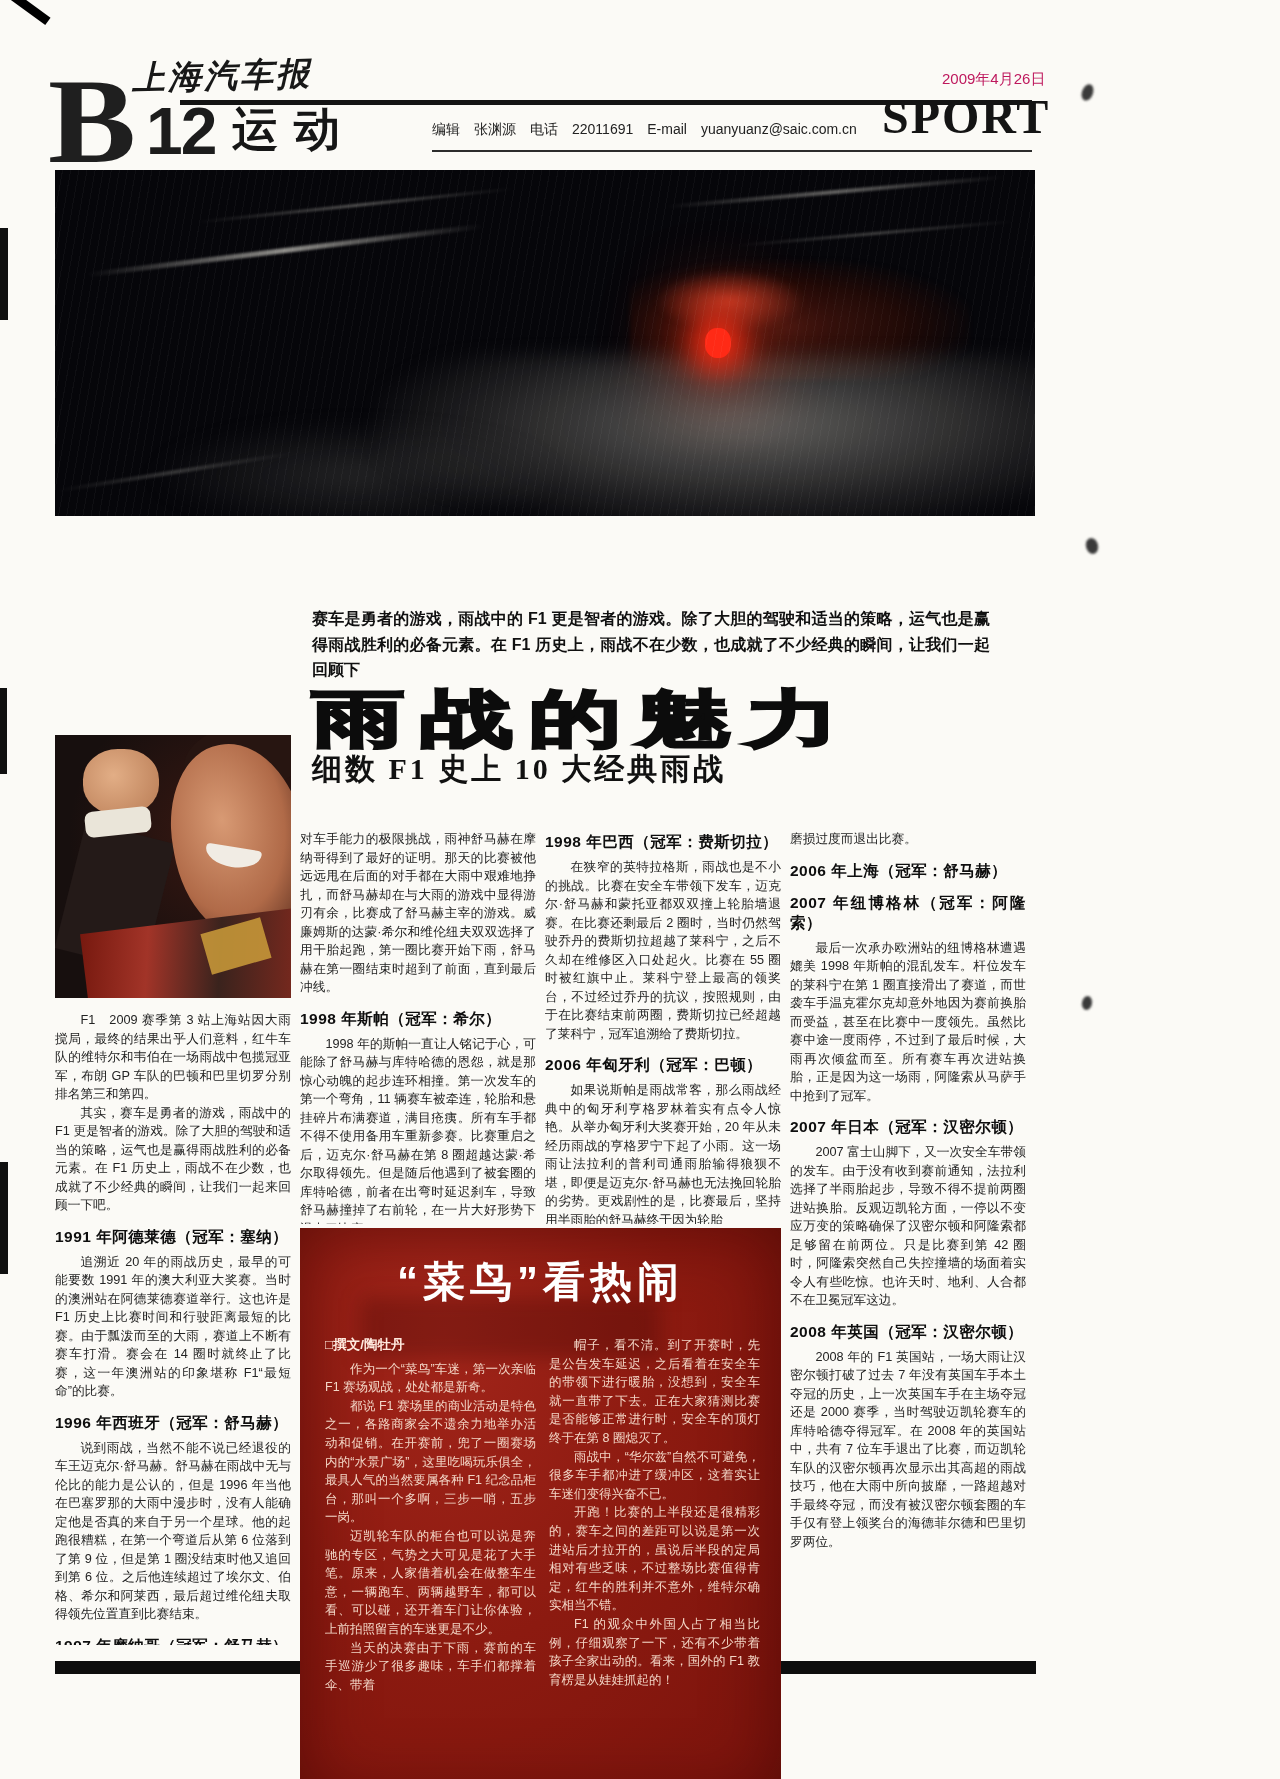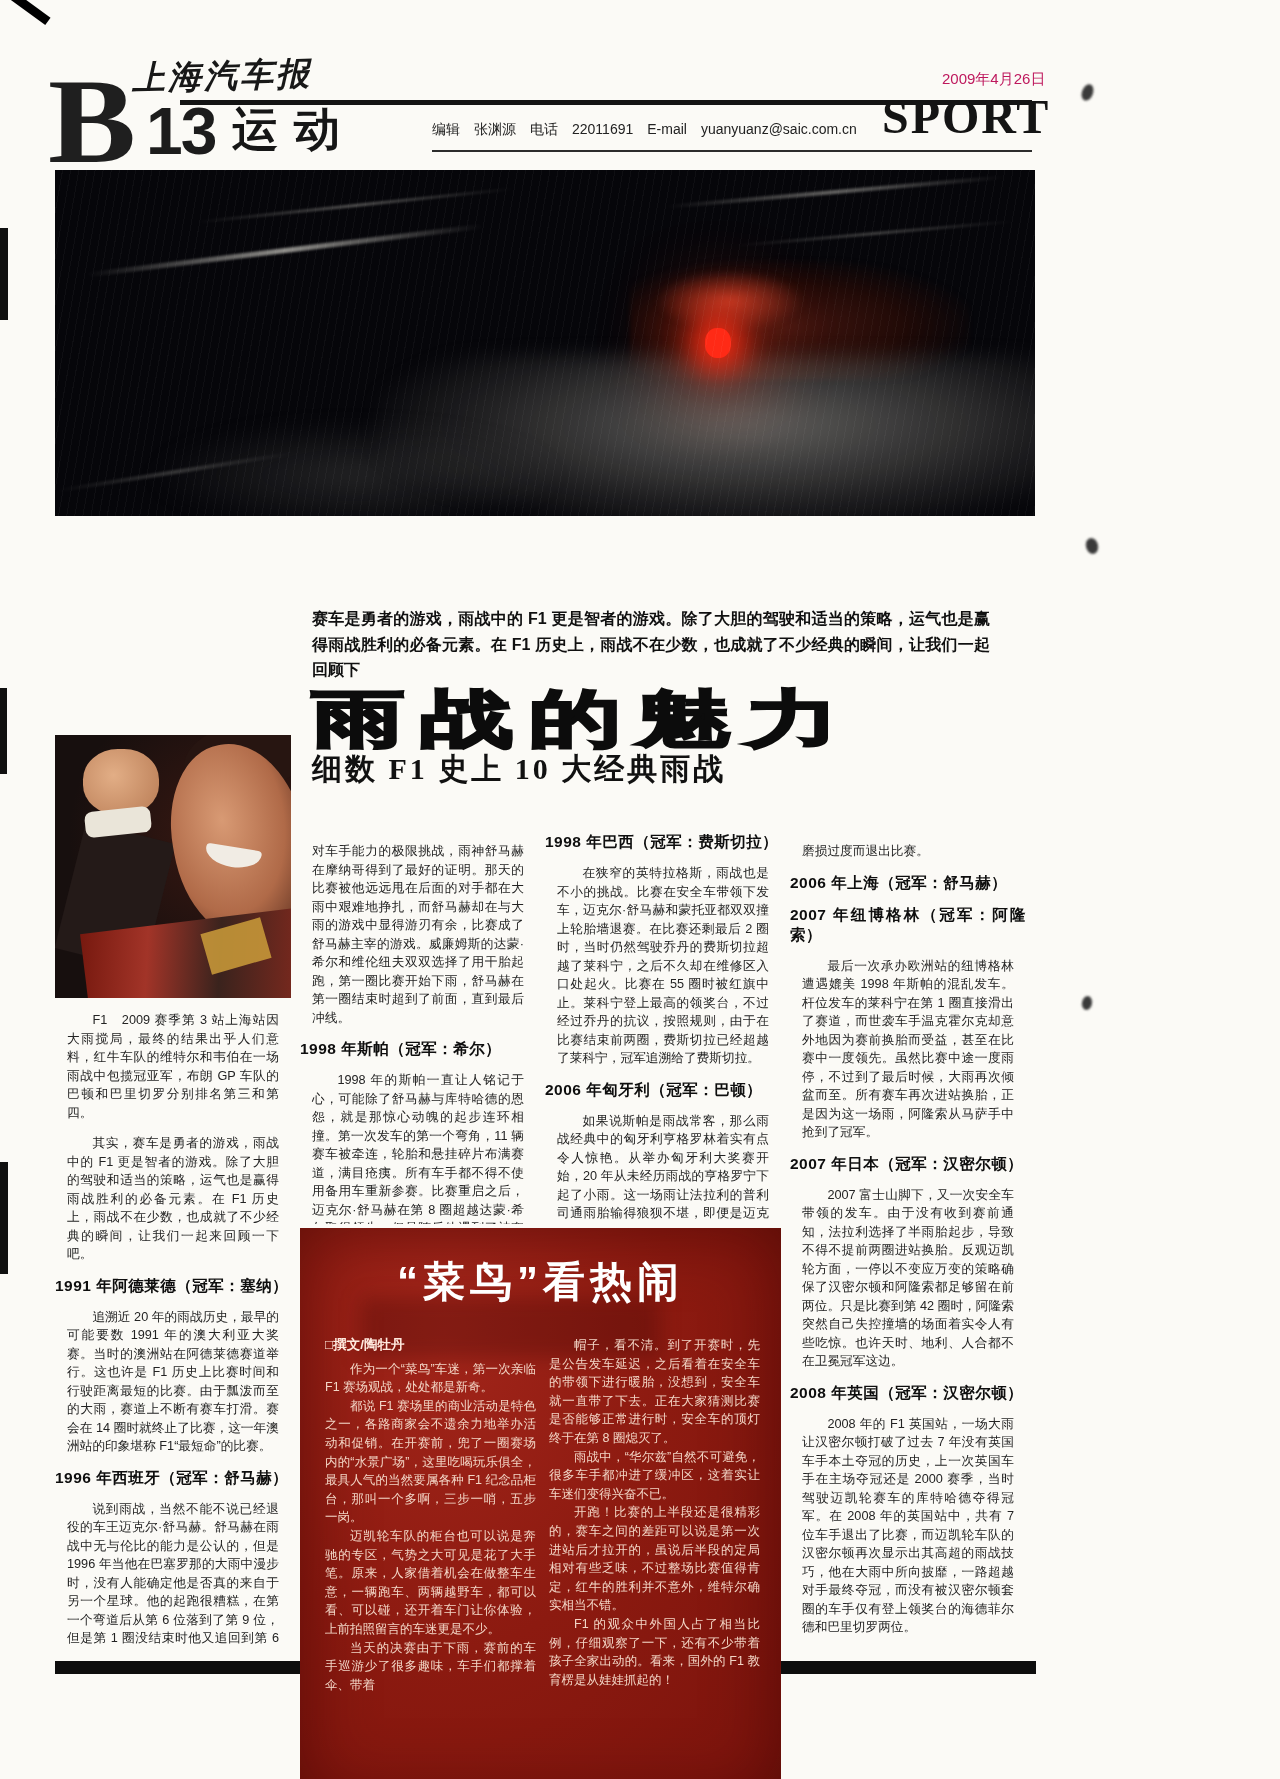--- a/index.html
+++ b/index.html
@@ -40,21 +40,21 @@
   .rain-overlay{position:absolute;inset:0;background:repeating-linear-gradient(100deg,rgba(0,0,0,0) 0 7px,rgba(255,255,255,.035) 7px 8px);}
 
   
   .intro{left:312px;top:606px;width:678px;font-size:16px;font-weight:700;line-height:25.5px;text-align:justify;color:#101010;}
   .main-title{left:312px;top:688px;font-size:57px;font-weight:900;line-height:1;letter-spacing:10px;color:#0c0c0c;
      -webkit-text-stroke:2.5px #0c0c0c;transform:scale(1.62,1.08);transform-origin:left top;white-space:nowrap;}
   .sub-title{left:312px;top:752px;font:700 30px/1.1 "Liberation Serif",serif;letter-spacing:3px;color:#111;white-space:nowrap;}
 
   
   .col{position:absolute;width:236px;font-size:12.7px;line-height:18.5px;text-align:justify;color:#232323;overflow:hidden;}
-  .col p{margin:12px;text-indent:2em;}
+  .col p{margin:0;text-indent:2em;}
   .col p.noind{text-indent:0;}
   .col h3{font-size:15.5px;line-height:20px;margin:12px 0 6px;letter-spacing:.5px;color:#0e0e0e;}
   .col h3.first{margin-top:2px;}
   .col1{left:55px;top:735px;height:910px;}
   .col2{left:300px;top:830px;height:394px;}
   .col3{left:545px;top:830px;height:394px;}
   .col4{left:790px;top:830px;height:829px;}
 
   
   .driver{position:relative;width:236px;height:263px;background:#170f0e;overflow:hidden;margin-bottom:13px;}
@@ -97,21 +97,21 @@
   .sp1{left:1082px;top:84px;width:11px;height:17px;transform:rotate(20deg);}
   .sp2{left:1086px;top:538px;width:12px;height:16px;transform:rotate(-14deg);}
   .sp3{left:1082px;top:996px;width:10px;height:14px;transform:rotate(10deg);}
 </style>
 </head>
 <body>
 
 <div class="page">
 
   <div class="abs b-letter">B</div>
-  <div class="abs page-num">13</div>
+  <div class="abs page-num">12</div>
   <div class="abs section-cn">运动</div>
   <div class="abs logo">上海汽车报</div>
   <div class="abs rule-thick"></div>
   <div class="abs editor-line">
     <span>编辑</span><span>张渊源</span><span>电话</span><span>22011691</span><span>E-mail</span><span>yuanyuanz@saic.com.cn</span>
   </div>
   <div class="abs date">2009年4月26日</div>
   <div class="abs sport">SPORT</div>
   <div class="abs rule-thin"></div>
 

